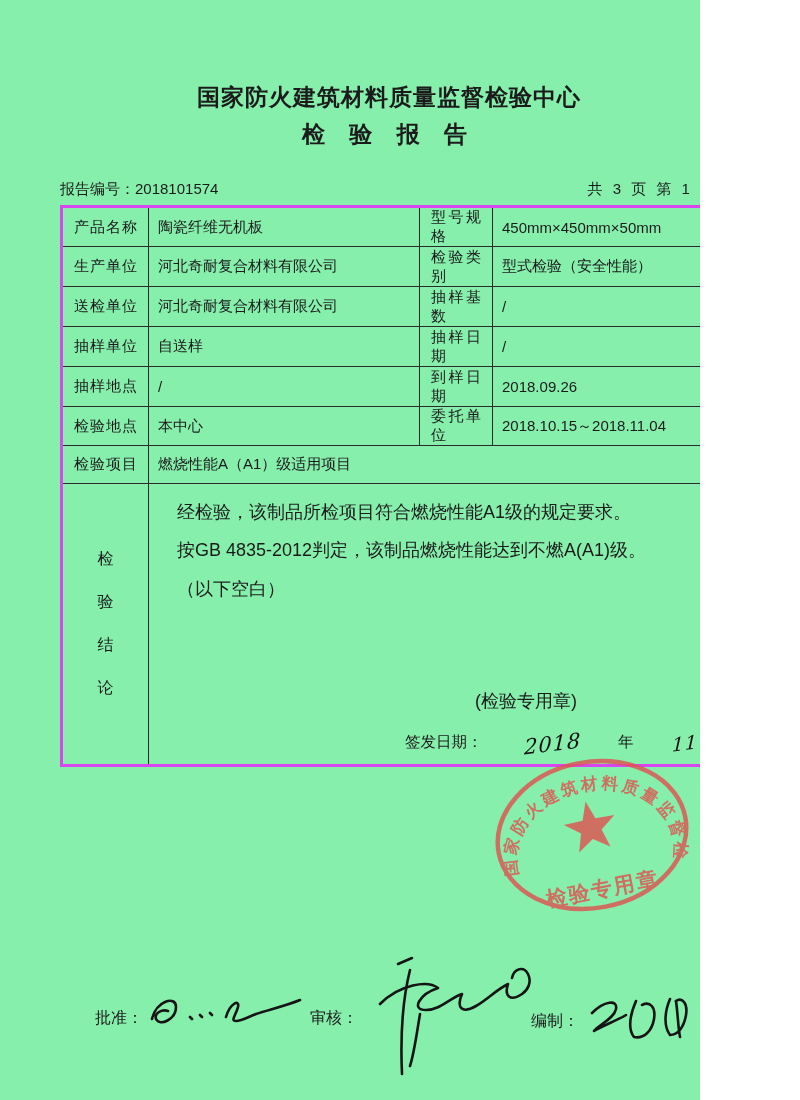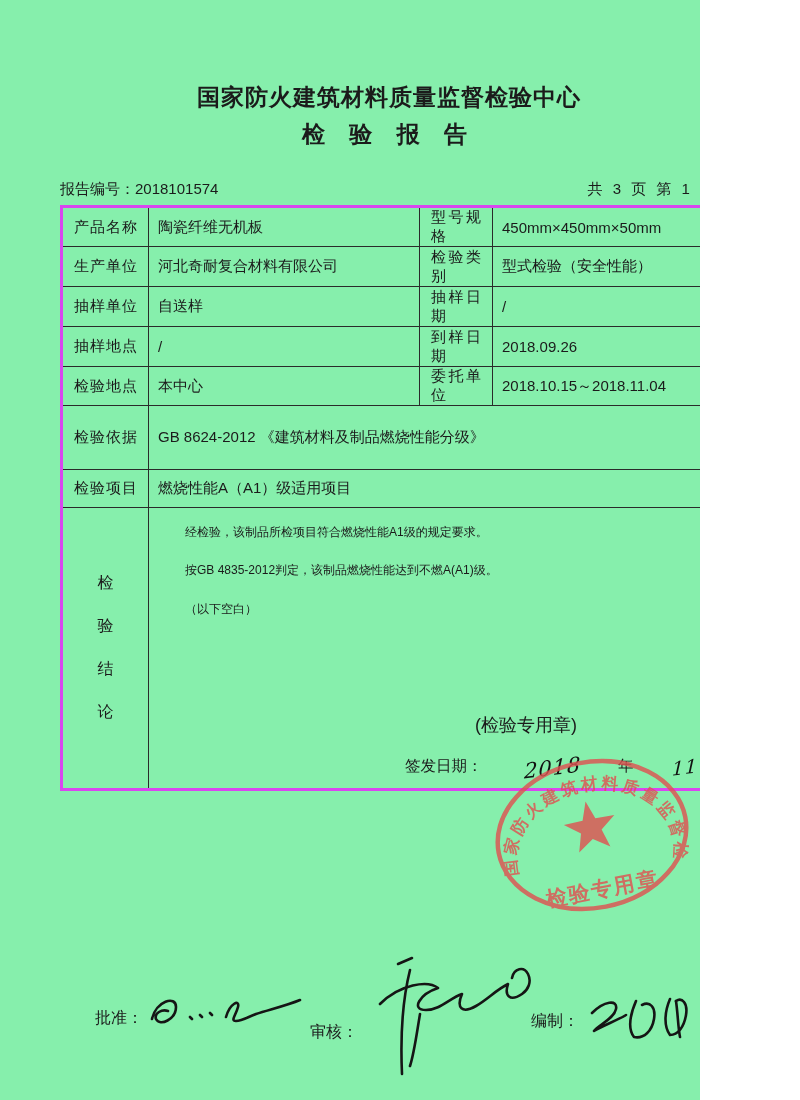--- a/index.html
+++ b/index.html
@@ -36,21 +36,21 @@
   table.report-table td{padding:6px 9px;text-align:left;}
   tr.r39{height:39px;} tr.r40{height:40px;} tr.r37{height:37px;}
   tr.r44{height:44px;} tr.r64{height:64px;} tr.r38{height:38px;}
   tr.r282{height:282px;} tr.r66{height:66px;}
   td.wrap2{line-height:1.4;padding:2px 8px;}
   .vlabel{
     display:flex;flex-direction:column;align-items:center;justify-content:center;
     gap:22px;font-size:16px;
   }
   td.conclusion-cell{position:relative;padding:0;}
-  .concl-line{position:absolute;left:36px;font-size:12px;white-space:nowrap;}
+  .concl-line{position:absolute;left:28px;font-size:18px;white-space:nowrap;}
   .concl-l1{top:16px;} .concl-l2{top:54px;} .concl-l3{top:93px;}
   .seal-note{position:absolute;left:326px;top:205px;font-size:18px;z-index:1;}
   .sign-row{
     position:absolute;left:256px;top:248px;font-size:15.5px;z-index:1;
     display:flex;align-items:flex-start;white-space:nowrap;gap:31px;
   }
   .hand{
     font-family:"DejaVu Serif",serif;font-style:italic;font-size:21px;
     display:inline-block;transform:rotate(-7deg) skewX(-9deg);
     margin:0 6px -2px 10px;letter-spacing:1px;color:#111;
@@ -60,21 +60,21 @@
     position:absolute;left:492px;top:756px;width:200px;height:158px;
     transform:rotate(-11deg);opacity:0.8;z-index:3;pointer-events:none;
   }
   .stamp-edge-clip{
     position:absolute;left:731px;top:618px;width:60px;height:172px;
     overflow:hidden;opacity:0.62;z-index:3;pointer-events:none;
   }
   .stamp-edge-clip svg{position:absolute;left:-66px;top:4px;width:196px;height:162px;}
   .footer-label{position:absolute;font-size:16px;}
   .lab-approve{left:95px;top:1008px;}
-  .lab-review{left:310px;top:1008px;margin-top:14px;}
+  .lab-review{left:310px;top:1008px;}
   .lab-prepare{left:531px;top:1011px;}
   .sig{position:absolute;z-index:2;}
   .sig path{fill:none;stroke:#151515;stroke-width:2.6;stroke-linecap:round;stroke-linejoin:round;}
   .sig-approve{left:140px;top:985px;width:165px;height:58px;}
   .sig-review{left:348px;top:952px;width:190px;height:138px;}
   .sig-prepare{left:578px;top:983px;width:130px;height:74px;}
 </style>
 </head>
 <body>
 
@@ -102,40 +102,42 @@
       <th>型号规格</th>
       <td>450mm×450mm×50mm</td>
     </tr>
     <tr class="r40">
       <th>生产单位</th>
       <td>河北奇耐复合材料有限公司</td>
       <th>检验类别</th>
       <td>型式检验（安全性能）</td>
     </tr>
     <tr class="r40">
+      <th>送检单位</th>
+      <td>河北奇耐复合材料有限公司</td>
+      <th>抽样基数</th>
+      <td>/</td>
+    </tr>
+    <tr class="r40">
       <th>抽样单位</th>
       <td>自送样</td>
       <th>抽样日期</th>
       <td>/</td>
     </tr>
     <tr class="r40">
       <th>抽样地点</th>
       <td>/</td>
       <th>到样日期</th>
       <td>2018.09.26</td>
     </tr>
     <tr class="r37">
       <th>检验地点</th>
       <td>本中心</td>
       <th>委托单位</th>
       <td>2018.10.15～2018.11.04</td>
-    </tr>
-    <tr class="r64">
-      <th>检验依据</th>
-      <td colspan="3">GB 8624-2012 《建筑材料及制品燃烧性能分级》</td>
     </tr>
     <tr class="r38">
       <th>检验项目</th>
       <td colspan="3">燃烧性能A（A1）级适用项目</td>
     </tr>
     <tr class="r282">
       <th>
         <span class="vlabel">
           <span>检</span>
           <span>验</span>

